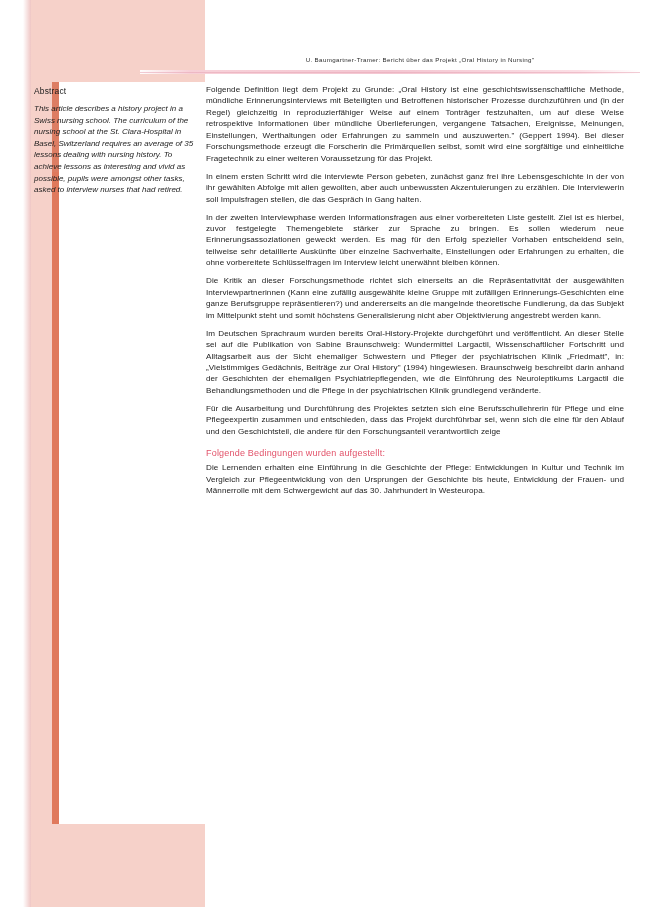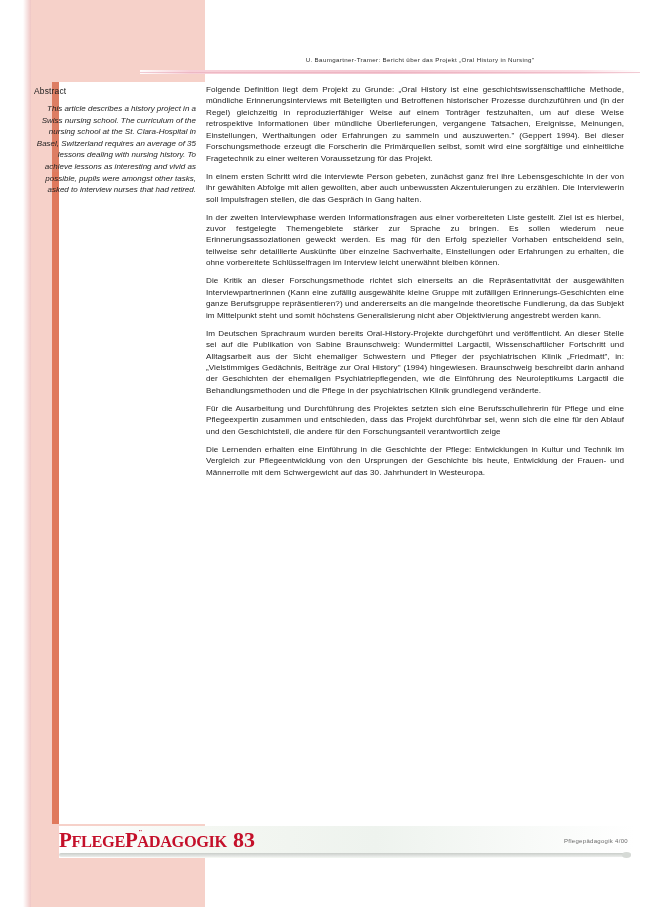--- a/index.html
+++ b/index.html
@@ -56,21 +56,21 @@
   
   .abstract {
     position:absolute; left:32px; top:86px; width:164px;
   }
   .abstract-title {
     font-size:8.4px; color:#1b1b1b; margin:0 0 7px 2px; font-weight:400;
     letter-spacing:0.2px;
   }
   .abstract-body {
     font-size:8px; line-height:11.6px; font-style:italic; color:#1e1e1e;
-    text-align:right; margin:0 0 0 2px;
+    text-align:left; margin:0 0 0 2px;
     font-family:"Liberation Sans", sans-serif;
   }
   
   .main {
     position:absolute; left:206px; top:84px; width:418px;
   }
   .main p {
     margin:0 0 6.5px 0;
     font-size:8.1px; line-height:11.45px;
     color:#1c1c1c; text-align:justify;
@@ -149,25 +149,18 @@
 
   <div class="main">
     <p>Folgende Definition liegt dem Projekt zu Grunde: „Oral History ist eine geschichtswissenschaftliche Methode, mündliche Erinnerungsinterviews mit Beteiligten und Betroffenen historischer Prozesse durchzuführen und (in der Regel) gleichzeitig in reproduzierfähiger Weise auf einem Tonträger festzuhalten, um auf diese Weise retrospektive Informationen über mündliche Überlieferungen, vergangene Tatsachen, Ereignisse, Meinungen, Einstellungen, Werthaltungen oder Erfahrungen zu sammeln und auszuwerten." (Geppert 1994). Bei dieser Forschungsmethode erzeugt die Forscherin die Primärquellen selbst, somit wird eine sorgfältige und einheitliche Fragetechnik zu einer weiteren Voraussetzung für das Projekt.</p>
     <p>In einem ersten Schritt wird die interviewte Person gebeten, zunächst ganz frei ihre Lebensgeschichte in der von ihr gewählten Abfolge mit allen gewollten, aber auch unbewussten Akzentuierungen zu erzählen. Die Interviewerin soll Impulsfragen stellen, die das Gespräch in Gang halten.</p>
     <p>In der zweiten Interviewphase werden Informationsfragen aus einer vorbereiteten Liste gestellt. Ziel ist es hierbei, zuvor festgelegte Themengebiete stärker zur Sprache zu bringen. Es sollen wiederum neue Erinnerungsassoziationen geweckt werden. Es mag für den Erfolg spezieller Vorhaben entscheidend sein, teilweise sehr detaillierte Auskünfte über einzelne Sachverhalte, Einstellungen oder Erfahrungen zu erhalten, die ohne vorbereitete Schlüsselfragen im Interview leicht unerwähnt bleiben können.</p>
     <p>Die Kritik an dieser Forschungsmethode richtet sich einerseits an die Repräsentativität der ausgewählten Interviewpartnerinnen (Kann eine zufällig ausgewählte kleine Gruppe mit zufälligen Erinnerungs-Geschichten eine ganze Berufsgruppe repräsentieren?) und andererseits an die mangelnde theoretische Fundierung, da das Subjekt im Mittelpunkt steht und somit höchstens Generalisierung nicht aber Objektivierung angestrebt werden kann.</p>
     <p>Im Deutschen Sprachraum wurden bereits Oral-History-Projekte durchgeführt und veröffentlicht. An dieser Stelle sei auf die Publikation von Sabine Braunschweig: Wundermittel Largactil, Wissenschaftlicher Fortschritt und Alltagsarbeit aus der Sicht ehemaliger Schwestern und Pfleger der psychiatrischen Klinik „Friedmatt", in: „Vielstimmiges Gedächnis, Beiträge zur Oral History" (1994) hingewiesen. Braunschweig beschreibt darin anhand der Geschichten der ehemaligen Psychiatriepflegenden, wie die Einführung des Neuroleptikums Largactil die Behandlungsmethoden und die Pflege in der psychiatrischen Klinik grundlegend veränderte.</p>
 
     <p>Für die Ausarbeitung und Durchführung des Projektes setzten sich eine Berufsschullehrerin für Pflege und eine Pflegeexpertin zusammen und entschieden, dass das Projekt durchführbar sei, wenn sich die eine für den Ablauf und den Geschichtsteil, die andere für den Forschungsanteil verantwortlich zeige</p>
 
+    <h3 class="sub">Folgende Bedingungen wurden aufgestellt:</h3>
     <p>Die Lernenden erhalten eine Einführung in die Geschichte der Pflege: Entwicklungen in Kultur und Technik im Vergleich zur Pflegeentwicklung von den Ursprungen der Geschichte bis heute, Entwicklung der Frauen- und Männerrolle mit dem Schwergewicht auf das 30. Jahrhundert in Westeuropa.</p>
   </div>
 
-  <div class="footer">
-    <div class="footer-bg"></div>
-    <div class="brand"><span>P</span><span style="font-size:0.78em">FLEGE</span><span>P</span><span class="umlaut" style="font-size:0.78em">ADAGOGIK</span></div>
-    <div class="pagenum">83</div>
-    <div class="issue">Pflegepädagogik 4/00</div>
-    <div class="footer-rule"></div>
-    <div class="footer-rule-cap"></div>
-  </div>
 
 </div>
 
 </body></html>

